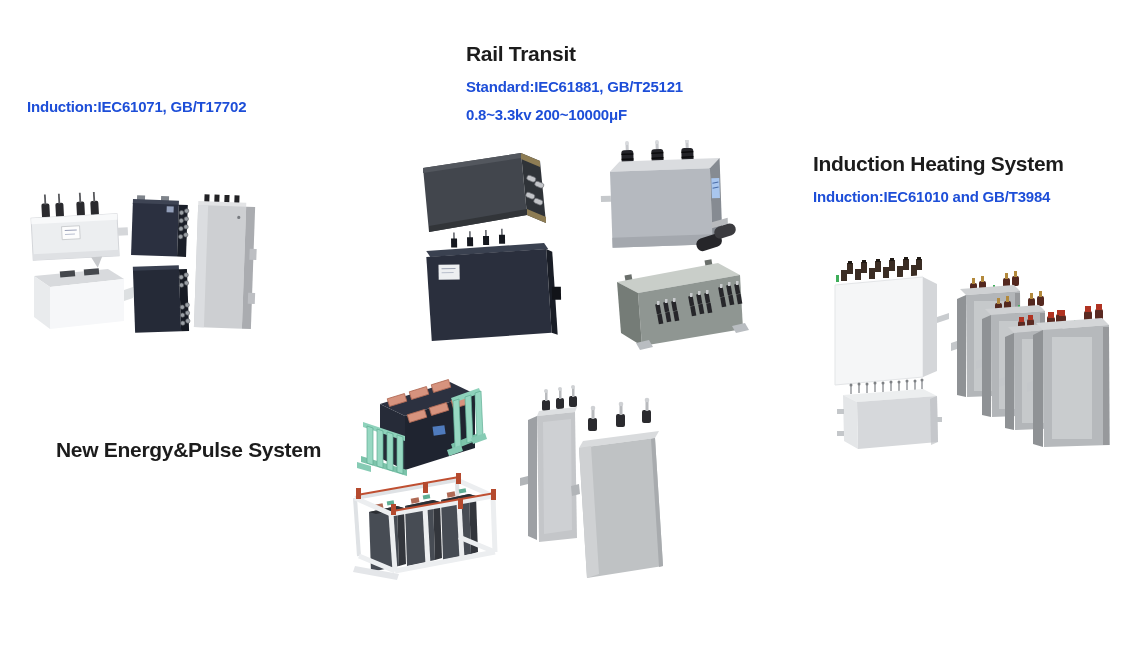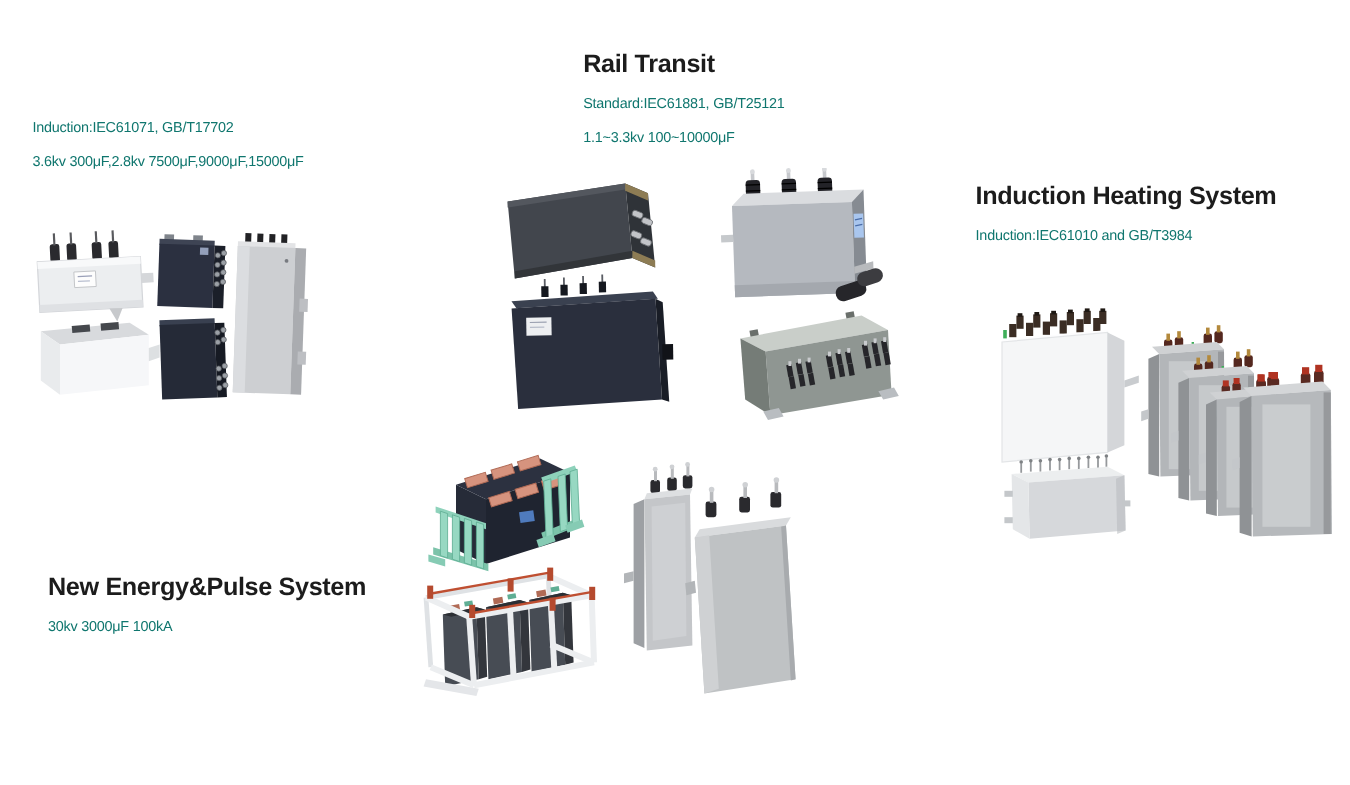--- a/index.html
+++ b/index.html
@@ -1,49 +1,47 @@
 <!DOCTYPE html>
 <html><head>
 <meta charset="utf-8">
 <style>
   html,body{margin:0;padding:0;background:#ffffff;}
   .page{position:relative;width:1125px;height:654px;background:#ffffff;overflow:hidden;
         font-family:"Liberation Sans",sans-serif;}
   .tblock{position:absolute;}
   .sec-title{margin:0 0 11px 0;font-size:21px;line-height:25px;font-weight:700;
              letter-spacing:-0.3px;color:#1c1c1c;white-space:nowrap;}
-  .sec-line{margin:0 0 9px 0;font-size:12px;line-height:19px;font-weight:400;
-            letter-spacing:-0.2px;color:#0f766e;white-space:nowrap;}
+  .sec-line{margin:0 0 9px 0;font-size:15px;line-height:19px;font-weight:700;
+            letter-spacing:-0.2px;color:#1d4ed8;white-space:nowrap;}
   .img{position:absolute;}
   .img svg{display:block;width:100%;height:100%;}
 </style>
 </head>
 <body>
 
 <div class="page">
 
   <div class="tblock" style="left:27px;top:97px;">
     <p class="sec-line">Induction:IEC61071, GB/T17702</p>
-    <p class="sec-line">3.6kv 300μF,2.8kv 7500μF,9000μF,15000μF</p>
-  </div>
-
-  <div class="tblock" style="left:466px;top:41px;margin-left:20px;">
+  </div>
+
+  <div class="tblock" style="left:466px;top:41px;">
     <h2 class="sec-title">Rail Transit</h2>
     <p class="sec-line">Standard:IEC61881, GB/T25121</p>
-    <p class="sec-line">1.1~3.3kv 100~10000μF</p>
+    <p class="sec-line">0.8~3.3kv 200~10000μF</p>
   </div>
 
   <div class="tblock" style="left:813px;top:151px;">
     <h2 class="sec-title">Induction Heating System</h2>
     <p class="sec-line">Induction:IEC61010 and GB/T3984</p>
   </div>
 
-  <div class="tblock" style="left:40px;top:437px;margin-top:40px;">
+  <div class="tblock" style="left:56px;top:437px;">
     <h2 class="sec-title">New Energy&amp;Pulse System</h2>
-    <p class="sec-line">30kv 3000μF 100kA</p>
   </div>
 
   <div class="img" style="left:20px;top:190px;width:260px;height:155px;">
     <svg viewBox="0 0 260 155">
 
       <g transform="rotate(-3 55 45)">
         <g fill="#2a2a2e">
           <rect x="23" y="12" width="8" height="15" rx="2"></rect>
             <rect x="37" y="12" width="8" height="15" rx="2"></rect>
           <rect x="58" y="12" width="8" height="15" rx="2"></rect>

